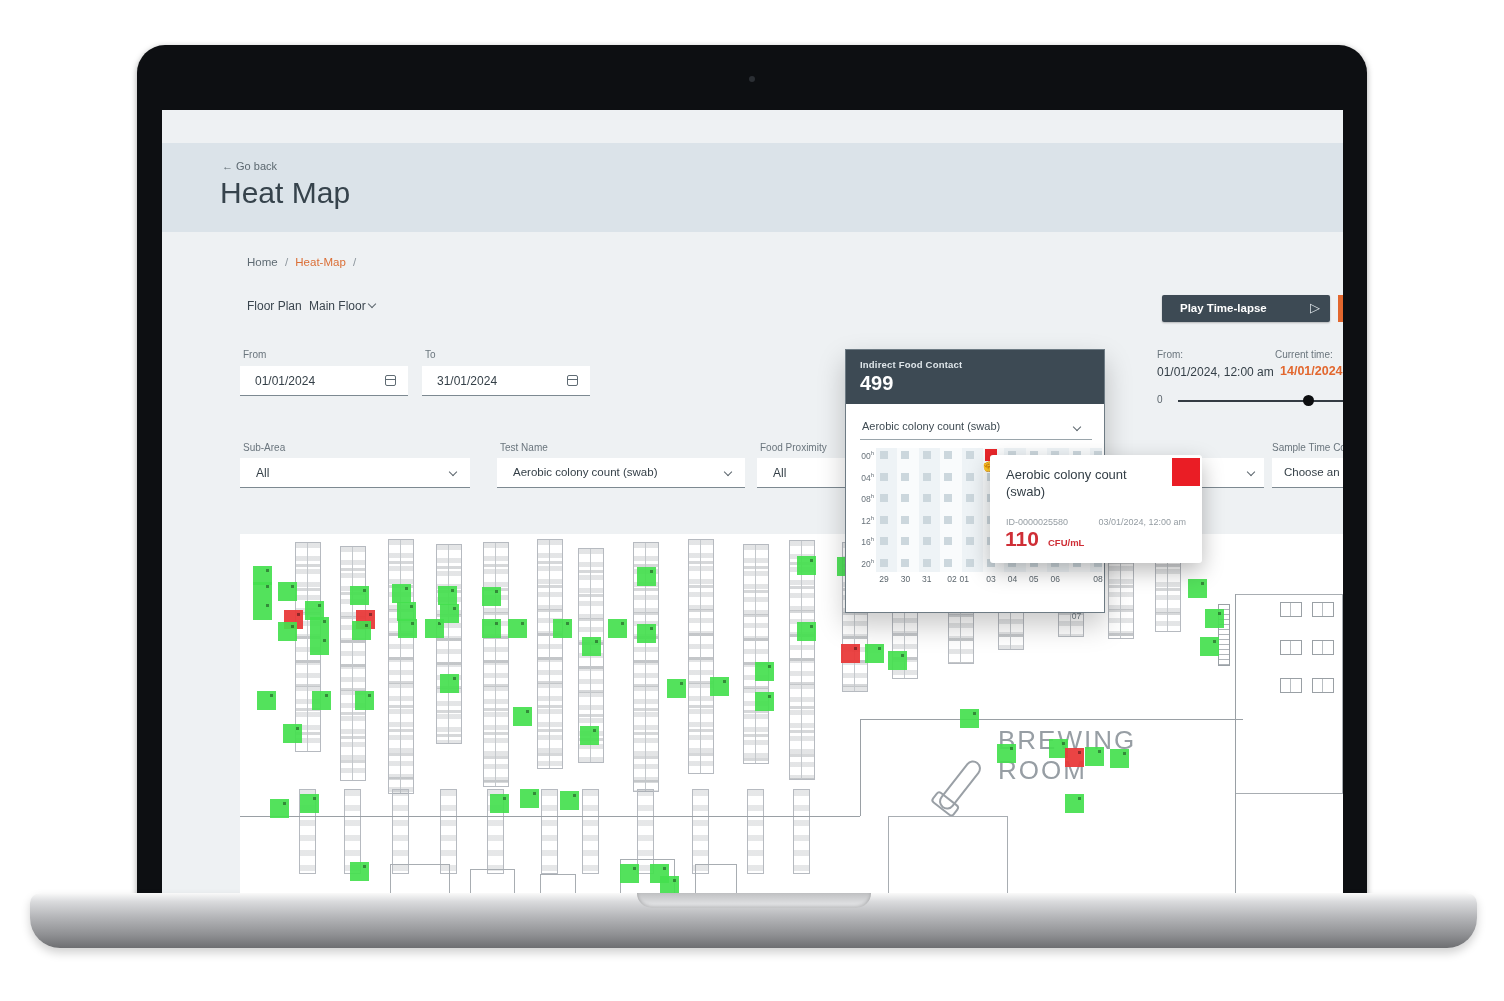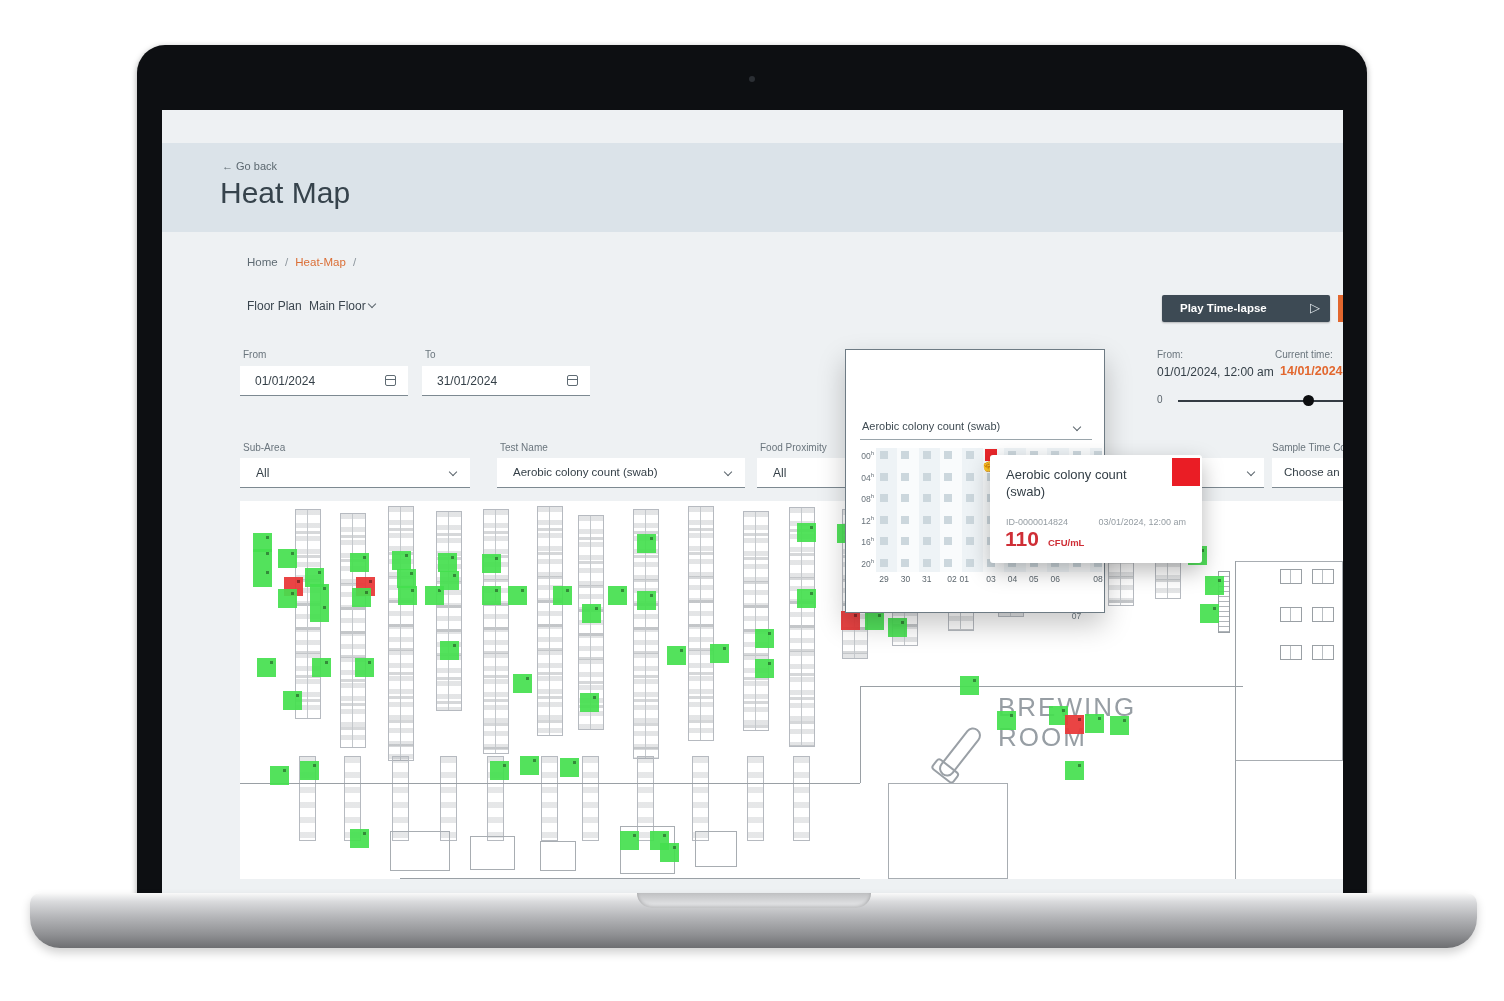--- a/index.html
+++ b/index.html
@@ -67,21 +67,21 @@
   .cur-label { position:absolute; left:1113px; top:239px; font-size:10px; color:#6a757d; white-space:nowrap; }
   .cur-value { position:absolute; left:1118px; top:254px; font-size:12.5px; font-weight:bold; color:#e2672e; white-space:nowrap; }
   .slider-zero { position:absolute; left:995px; top:284px; font-size:10px; color:#5c666d; }
   .slider-track { position:absolute; left:1016px; top:290px; width:165px; height:2px; background:#343c43; cursor:pointer; }
   .slider-handle { position:absolute; left:1141px; top:285px; width:11px; height:11px; border-radius:50%; background:#0c0e10; cursor:grab; }
 
   
   .filters-z { z-index:10; }
 
   
-  .floorplan { position:absolute; left:78px; top:391px; width:1103px; height:378px; background:#fff; z-index:5; overflow:hidden; }
+  .floorplan { position:absolute; left:78px; top:424px; width:1103px; height:378px; background:#fff; z-index:5; overflow:hidden; }
   .mcol { position:absolute; width:26px; border:1px solid #b6bac0;
     background:
       linear-gradient(90deg, transparent 11px, #c4c8cc 11px, #c4c8cc 12px, transparent 12px),
       repeating-linear-gradient(180deg, rgba(130,136,142,.22) 0 5px, transparent 5px 13px),
       repeating-linear-gradient(180deg, transparent 0 21px, rgba(120,126,132,.30) 21px 24px); }
   .mcol2 { position:absolute; width:17px; border:1px solid #b6bac0;
     background:repeating-linear-gradient(180deg, rgba(130,136,142,.20) 0 6px, transparent 6px 15px); }
   .wall { position:absolute; background:#9aa0a5; }
   .room-rect { position:absolute; border:1px solid #a8adb2; }
   .rack-box { position:absolute; width:22px; height:15px; border:1px solid #9aa0a5;
@@ -317,20 +317,24 @@
       <div class="marker red" style="left: 825px; top: 214px;"></div>
       <div class="marker green" style="left: 845px; top: 213px;"></div>
       <div class="marker green" style="left: 870px; top: 215px;"></div>
       <div class="marker green" style="left: 825px; top: 260px;"></div>
       <div class="marker green" style="left: 948px; top: 45px;"></div>
       <div class="marker green" style="left: 965px; top: 75px;"></div>
       <div class="marker green" style="left: 960px; top: 103px;"></div>
     </div>
 
   <div class="popup">
+    <div class="popup-header">
+      <div class="popup-title">Indirect Food Contact</div>
+      <div class="popup-count">499</div>
+    </div>
     <div class="popup-dd-value">Aerobic colony count (swab)</div>
     <span class="chev popup-dd-chev"></span>
     <div class="popup-dd-line"></div>
     <div class="grid-stripes"></div>
     <div id="grid-layer">
         <div class="hour-label" style="top: 100px;">00<sup>h</sup></div>
         <div class="grid-cell" style="left: 34px; top: 101px;"></div>
         <div class="grid-cell" style="left: 55.4px; top: 101px;"></div>
         <div class="grid-cell" style="left: 76.8px; top: 101px;"></div>
         <div class="grid-cell" style="left: 98.2px; top: 101px;"></div>
@@ -412,21 +416,21 @@
         <div class="day-label" style="left: 201.2px;">06</div>
         <div class="day-label" style="left: 222.6px; margin-top: 37px;">07</div>
         <div class="day-label" style="left: 244px;">08</div>
       </div>
     <div class="cursor-hand">☝</div>
   </div>
 
   <div class="tooltip">
     <div class="tt-title">Aerobic colony count (swab)</div>
     <div class="tt-red"></div>
-    <div class="tt-id">ID-0000014824</div>
+    <div class="tt-id">ID-0000025580</div>
     <div class="tt-date">03/01/2024, 12:00 am</div>
     <div class="tt-value">110</div>
     <div class="tt-unit">CFU/mL</div>
   </div>
 
 </div>
 
 <div class="laptop-base">
   <div class="base-notch"></div>
 </div>

